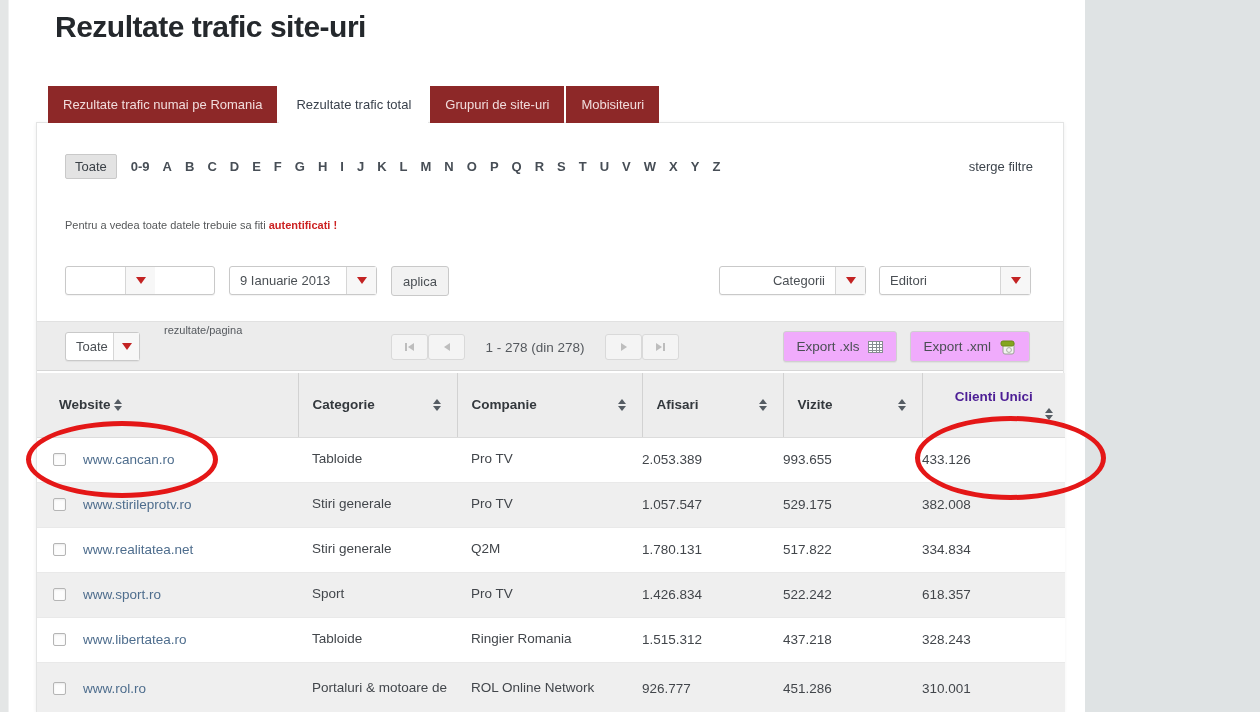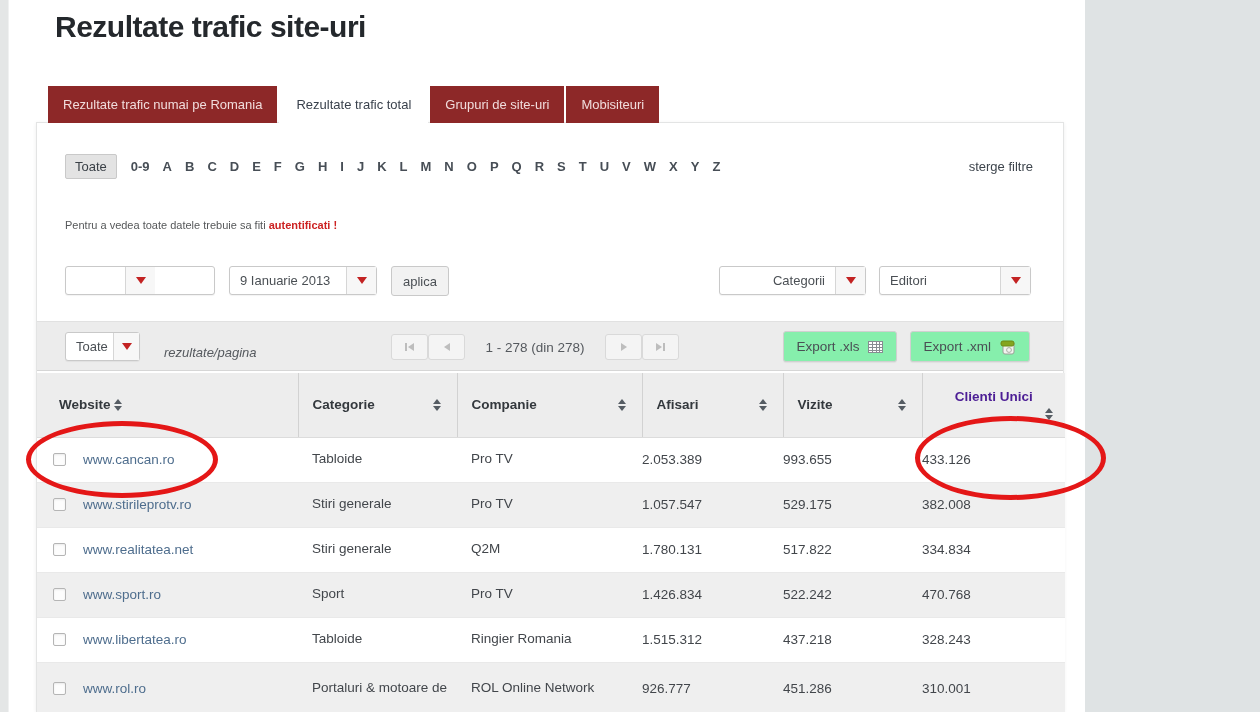--- a/index.html
+++ b/index.html
@@ -28,29 +28,29 @@
 
   .filter-row { position:absolute; left:0; top:143px; width:100%; height:30px; }
   .dd { position:absolute; height:29px; display:flex; align-items:center; background:#fff; border:1px solid #c9c9c9; border-radius:3px; box-shadow:0 1px 1px rgba(0,0,0,0.05); cursor:pointer; }
   .dd-text { flex:1; padding:0 10px; font-size:13px; color:#4a4f54; white-space:nowrap; overflow:hidden; }
   .dd-btn { width:30px; height:100%; border-left:1px solid #d6d6d6; display:flex; align-items:center; justify-content:center; background:#f7f7f7; }
   .red-caret { width:0; height:0; border-left:5px solid transparent; border-right:5px solid transparent; border-top:7px solid #c32323; }
   .btn { height:30px; display:inline-flex; align-items:center; padding:0 11px; background:#f2f2f2; border:1px solid #c9c9c9; border-radius:3px; font-size:13px; color:#4a4f54; cursor:pointer; }
 
   .pagebar { position:absolute; left:0; top:198px; width:100%; height:50px; background:#ececec; border-top:1px solid #e1e1e1; border-bottom:1px solid #d6d6d6; }
   .pp-dd { left:28px; top:10px; }
-  .pp-label { position:absolute; left:127px; top:23px; font-size:13px; color:#55595e;font-style:italic; }
+  .pp-label { position:absolute; left:127px; top:2px; font-size:11px; color:#55595e; }
   .pager { position:absolute; left:354px; top:12px; display:flex; align-items:center; }
   .pgbtn { width:37px; height:26px; border:1px solid #d9d9d9; border-radius:3px; background:#f4f4f4; display:flex; align-items:center; justify-content:center; gap:1px; cursor:pointer; }
   .tri-l { width:0; height:0; border-top:4px solid transparent; border-bottom:4px solid transparent; border-right:6px solid #bdbdbd; }
   .tri-r { width:0; height:0; border-top:4px solid transparent; border-bottom:4px solid transparent; border-left:6px solid #bdbdbd; }
   .pbar { width:2px; height:8px; background:#bdbdbd; }
   .pg-range { width:140px; text-align:center; font-size:13.5px; color:#55595e; }
   .exports { position:absolute; right:33px; top:9px; display:flex; gap:13px; }
-  .btn-export { height:31px; display:flex; align-items:center; gap:8px; padding:0 12px; background:#86efac; border:1px solid #d0d0d0; border-radius:3px; font-size:13.5px; color:#4a4f54; box-shadow:0 1px 1px rgba(0,0,0,0.05); cursor:pointer; }
+  .btn-export { height:31px; display:flex; align-items:center; gap:8px; padding:0 12px; background:#f0abfc; border:1px solid #d0d0d0; border-radius:3px; font-size:13.5px; color:#4a4f54; box-shadow:0 1px 1px rgba(0,0,0,0.05); cursor:pointer; }
 
   table.results { position:absolute; left:0; top:250px; width:1028px; border-collapse:collapse; table-layout:fixed; }
   .results th { height:64px; background:#ededed; border-right:1px solid #d2d2d2; border-bottom:1px solid #dcdcdc; font-size:13.5px; font-weight:bold; color:#33383d; vertical-align:middle; cursor:pointer; }
   .results th:last-child { border-right:none; }
   .th-inner { display:flex; align-items:center; padding:0 16px 0 14px; }
   .th-inner.between { justify-content:space-between; }
   .th-web { padding-left:22px; }
   .th-cu { display:flex; flex-direction:column; justify-content:center; }
   .th-cu .cu-label { text-align:center; color:#4c1d95; }
   .th-cu .sort { align-self:flex-end; margin-right:12px; margin-top:4px; }
@@ -315,21 +315,21 @@
           <td class="c-web">
               <div class="web-wrap">
                 <span class="cb"></span>
                 <a class="site">www.sport.ro</a>
               </div>
             </td>
           <td class="c-txt">Sport</td>
           <td class="c-txt">Pro TV</td>
           <td class="c-num">1.426.834</td>
           <td class="c-num">522.242</td>
-          <td class="c-num">470.768</td>
+          <td class="c-num">618.357</td>
         </tr>
         <tr>
           <td class="c-web">
               <div class="web-wrap">
                 <span class="cb"></span>
                 <a class="site">www.libertatea.ro</a>
               </div>
             </td>
           <td class="c-txt">Tabloide</td>
           <td class="c-txt">Ringier Romania</td>

